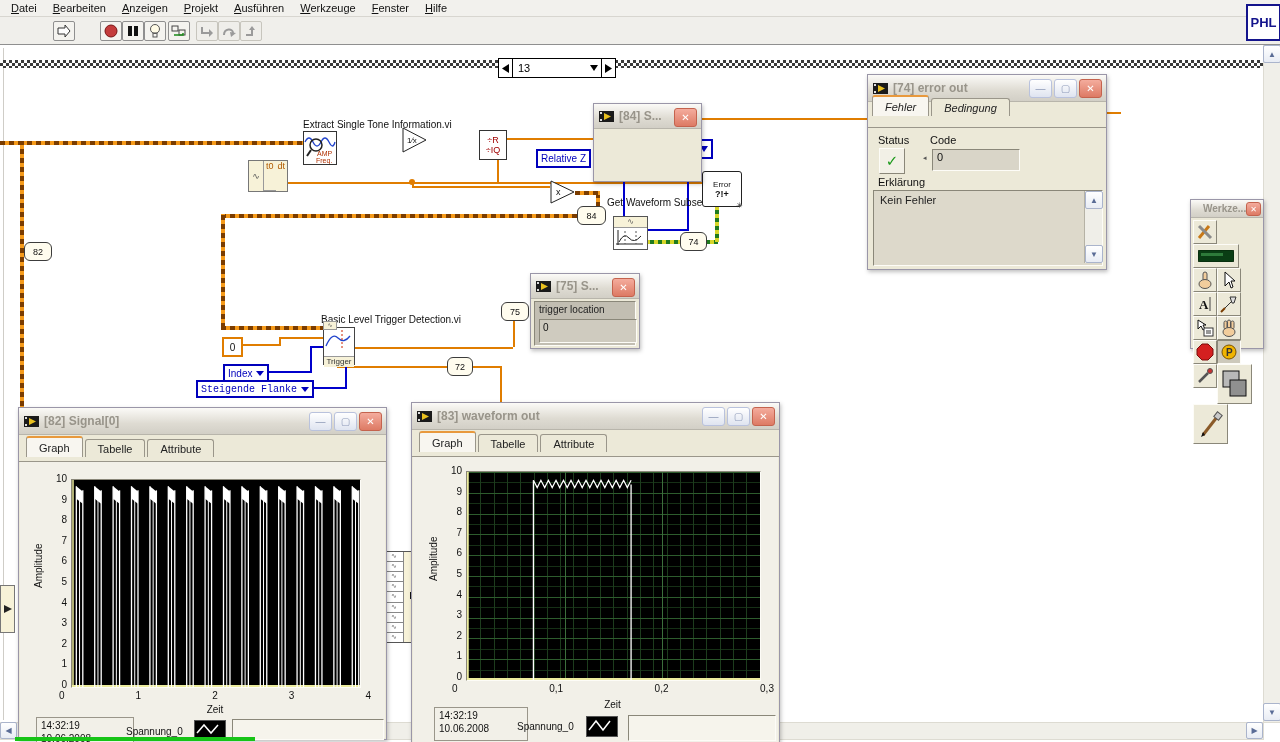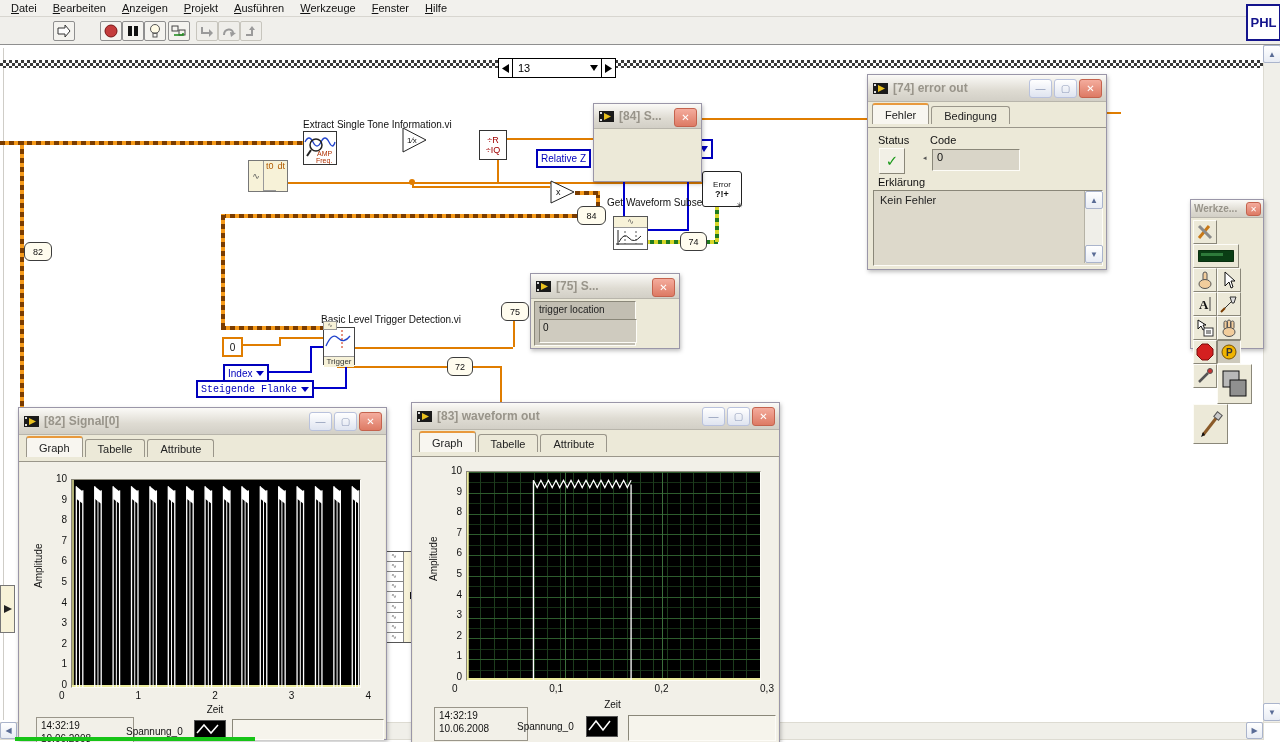--- a/index.html
+++ b/index.html
@@ -318,21 +318,21 @@
         <rect x="1" y="9" width="2" height="2" fill="#ddd"></rect>
         <polygon points="5,3 12,6.5 5,10" fill="#e8c020"></polygon>
       </svg>
     <span class="title-text">[84] S...</span>
     <div class="wbtns">
         <div class="wbtn close">✕</div>
       </div>
   </div>
 </div>
 
-<div class="win" style="left:530px;top:273px;width:108px;height:74px;z-index:10;padding-left:40px;">
+<div class="win" style="left:530px;top:273px;width:108px;height:74px;z-index:10;">
   <div class="titlebar" style="height:24px;">
     <svg width="15" height="13">
         <rect x="0" y="1" width="15" height="11" fill="#1a1a1a"></rect>
         <rect x="1" y="2" width="2" height="2" fill="#ddd"></rect>
         <rect x="1" y="9" width="2" height="2" fill="#ddd"></rect>
         <polygon points="5,3 12,6.5 5,10" fill="#e8c020"></polygon>
       </svg>
     <span class="title-text">[75] S...</span>
     <div class="wbtns">
         <div class="wbtn close">✕</div>
@@ -352,42 +352,42 @@
         <rect x="1" y="9" width="2" height="2" fill="#ddd"></rect>
         <polygon points="5,3 12,6.5 5,10" fill="#e8c020"></polygon>
       </svg>
     <span class="title-text">[74] error out</span>
     <div class="wbtns">
       <div class="wbtn">—</div>
       <div class="wbtn">▢</div>
       <div class="wbtn close">✕</div>
     </div>
   </div>
-  <div class="tabs" style="left:4px;top:28px;">
+  <div class="tabs" style="left:4px;top:20px;font-style:italic;">
     <div class="tab active">Fehler</div>
     <div class="tab">Bedingung</div>
   </div>
   <div class="tabline" style="left:0;top:52px;width:238px;"></div>
   <div class="abs" style="left:10px;top:59px;font-size:11px;color:#111;">Status</div>
   <div class="abs" style="left:62px;top:59px;font-size:11px;color:#111;">Code</div>
   <div class="abs" style="left:11px;top:73px;width:24px;height:24px;background:#f2f0e6;border:1px solid;border-color:#fdfcf7 #8a8779 #8a8779 #fdfcf7;display:flex;align-items:center;justify-content:center;color:#1c9a1c;font-size:15px;font-weight:bold;">✓</div>
   <div class="abs" style="left:55px;top:79px;font-size:7px;color:#555;">◂</div>
   <div class="abs sunken" style="left:64px;top:74px;width:78px;height:18px;background:#d9d5c8;font-size:11px;color:#111;padding:1px 4px;">0</div>
   <div class="abs" style="left:10px;top:101px;font-size:11px;color:#111;">Erklärung</div>
   <div class="abs sunken" style="left:5px;top:115px;width:228px;height:74px;background:#ddd9cb;">
     <div style="font-size:11px;color:#222;padding:3px 6px;">Kein Fehler</div>
     <div class="abs" style="right:0;top:0;width:17px;height:72px;background:#efeee8;border-left:1px solid #b5b2a5;">
       <div class="scroll-btn" style="left:0;top:0;width:16px;height:16px;position:absolute;">▲</div>
       <div class="scroll-btn" style="left:0;bottom:0;width:16px;height:16px;position:absolute;">▼</div>
     </div>
   </div>
 </div>
 
 <div class="win" style="left:1190px;top:199px;width:72px;height:148px;z-index:11;">
-  <div class="titlebar" style="height:17px;padding-left:3px;text-align:right;">
+  <div class="titlebar" style="height:17px;padding-left:12px;text-align:right;">
     <span class="title-text" style="font-size:10px;">Werkze...</span>
     <div class="wbtns" style="top:2px;right:2px;">
         <div class="wbtn close" style="width:13px;height:12px;font-size:8px;">✕</div>
       </div>
   </div>
   <div class="abs" style="left:2px;top:20px;width:68px;display:flex;flex-wrap:wrap;">
     <div class="palette-cell" style="width:22px;height:22px;">
       <svg width="18" height="18">
           <line x1="3" y1="15" x2="13" y2="3" stroke="#c87818" stroke-width="3"></line>
           <line x1="3" y1="3" x2="15" y2="15" stroke="#8a8a8a" stroke-width="3"></line>

